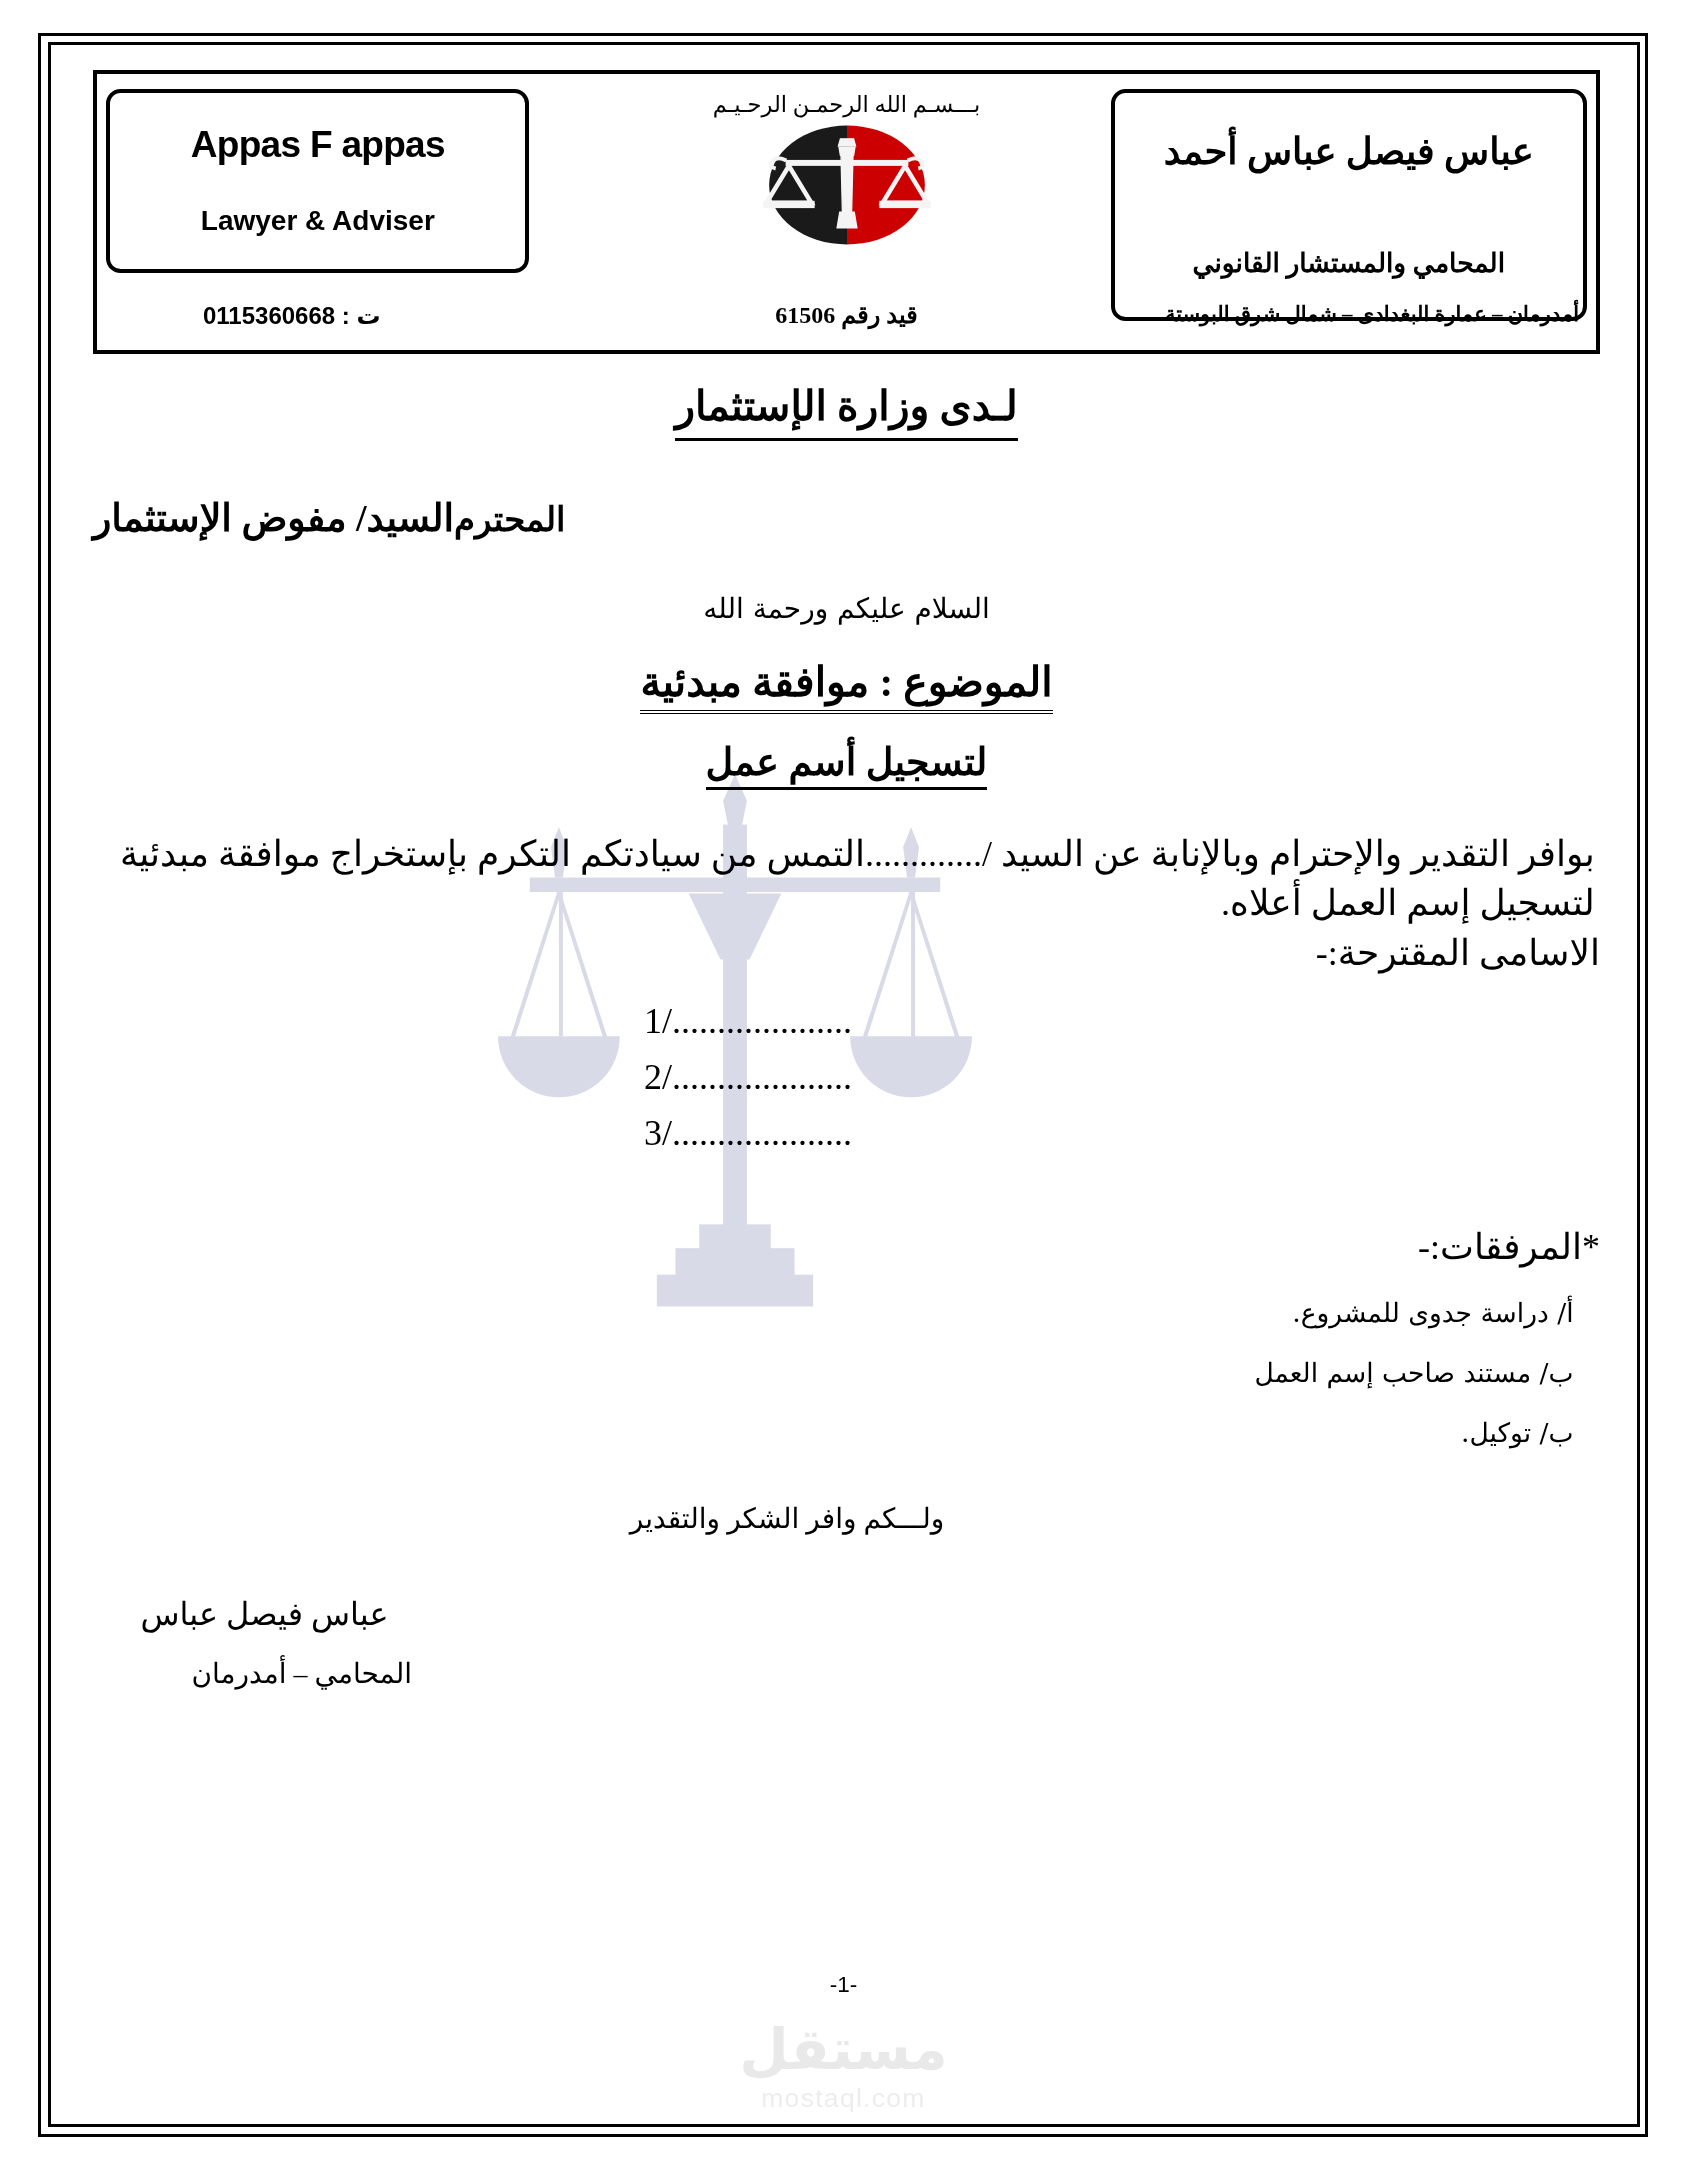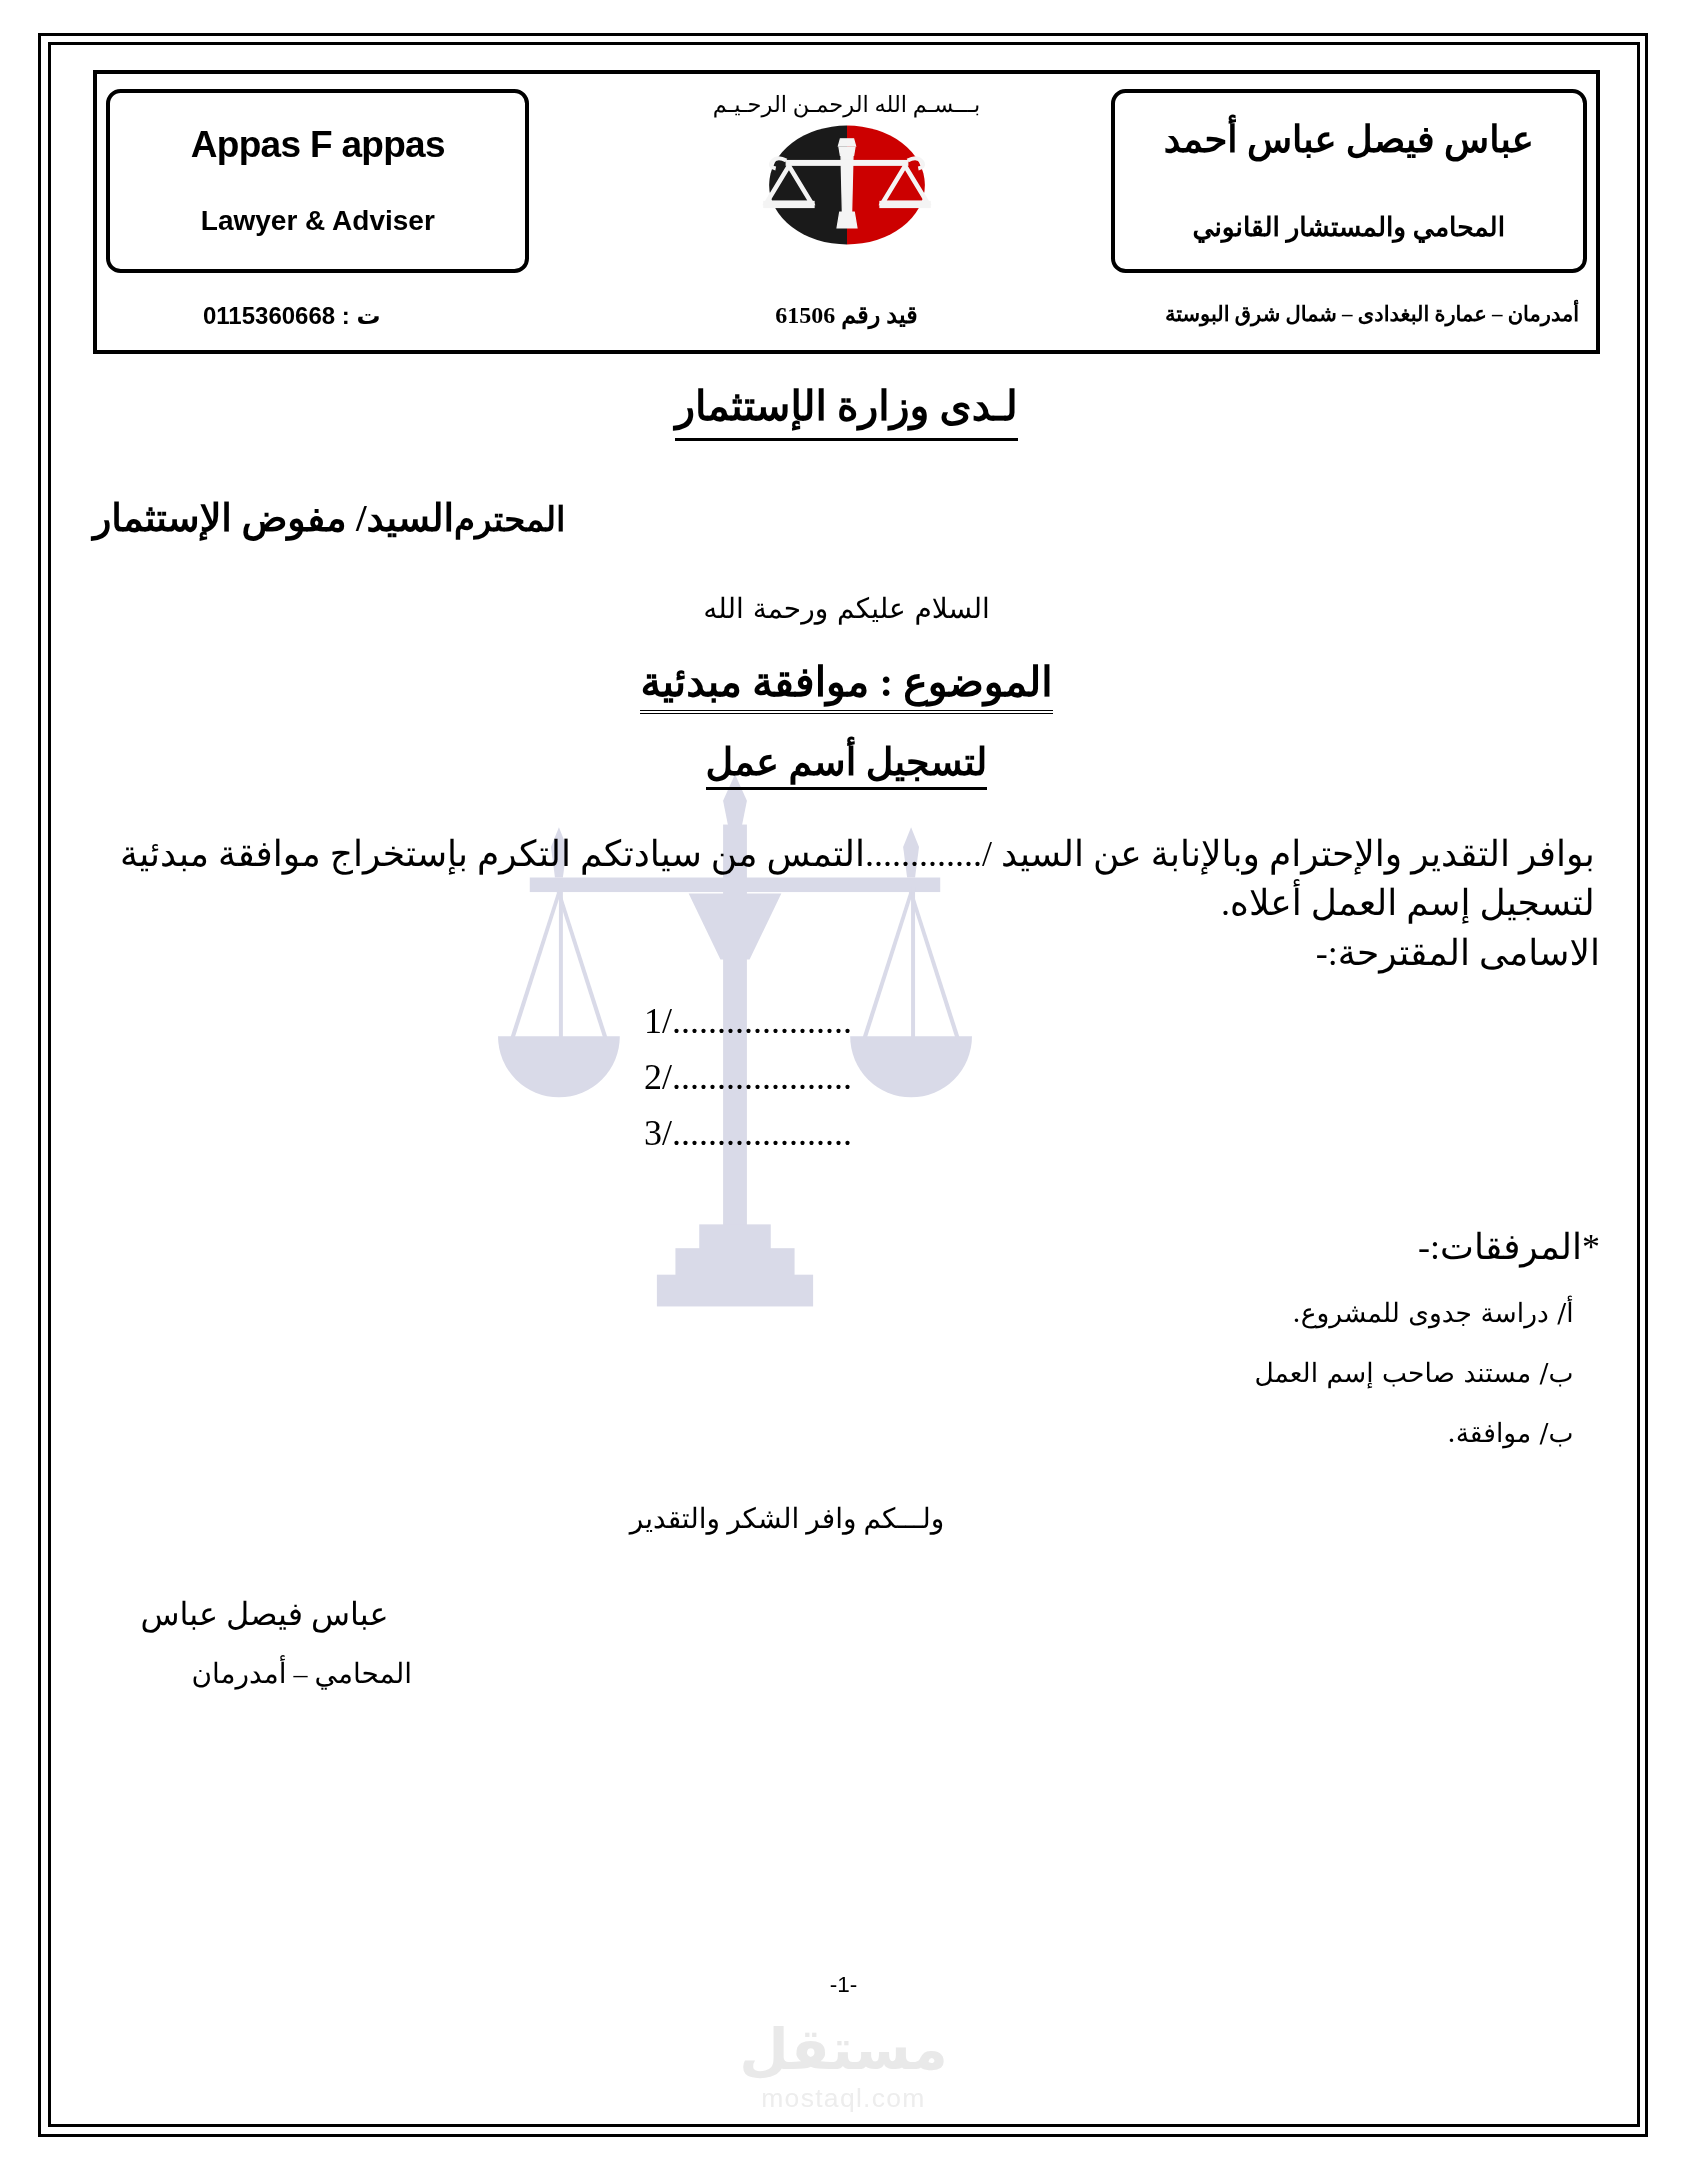--- a/index.html
+++ b/index.html
@@ -88,21 +88,21 @@
   .lh-box-left {
     left: 9.3px;
     top: 14.6px;
     width: 423px;
     height: 184px;
   }
   .lh-box-right {
     right: 9.3px;
     top: 14.6px;
     width: 476px;
-    height: 184px;
+    height: 232px;
     gap: 23px;
   }
   .lh-en-name {
     font-family: "Liberation Sans", "DejaVu Sans", sans-serif;
     font-weight: bold;
     font-size: 37px;
     letter-spacing: -0.7px;
     direction: ltr;
   }
   .lh-en-role {
@@ -471,21 +471,21 @@
       <div class="name-slot">..................../1</div>
       <div class="name-slot">..................../2</div>
       <div class="name-slot">..................../3</div>
     </div>
 
     <div class="attach-title">*المرفقات:-</div>
 
     <div>
       <div class="attach-item">أ/ دراسة جدوى للمشروع.</div>
       <div class="attach-item">ب/ مستند صاحب إسم العمل</div>
-      <div class="attach-item">ب/ موافقة.</div>
+      <div class="attach-item">ب/ توكيل.</div>
     </div>
 
     <div class="closing">ولـــكم وافر الشكر والتقدير</div>
 
     <div class="signature">
       <div class="sig-name">عباس فيصل عباس</div>
       <div class="sig-role">المحامي – أمدرمان</div>
     </div>
 
   </div>

